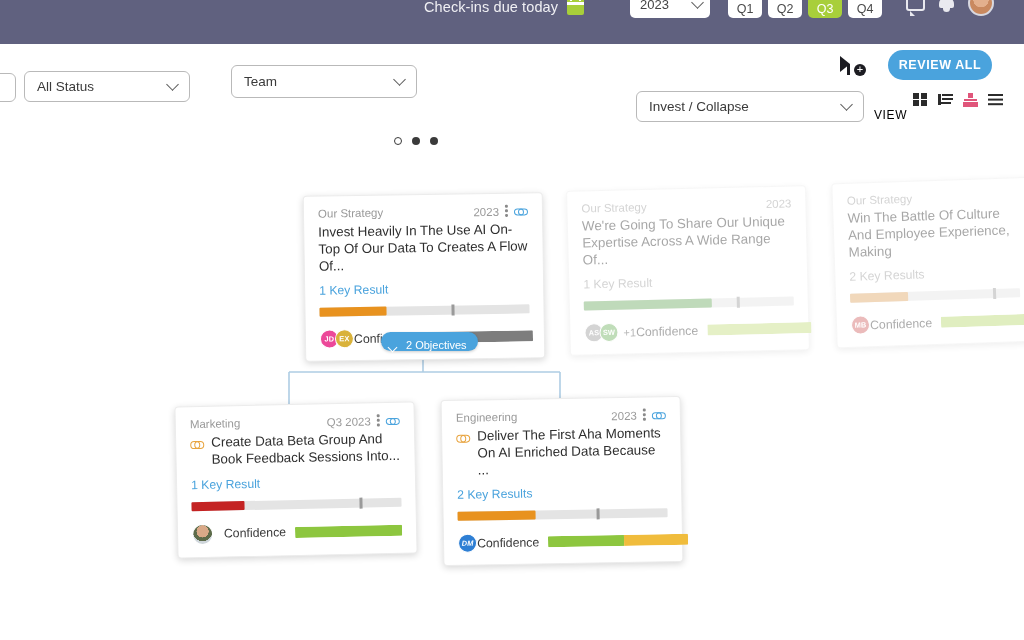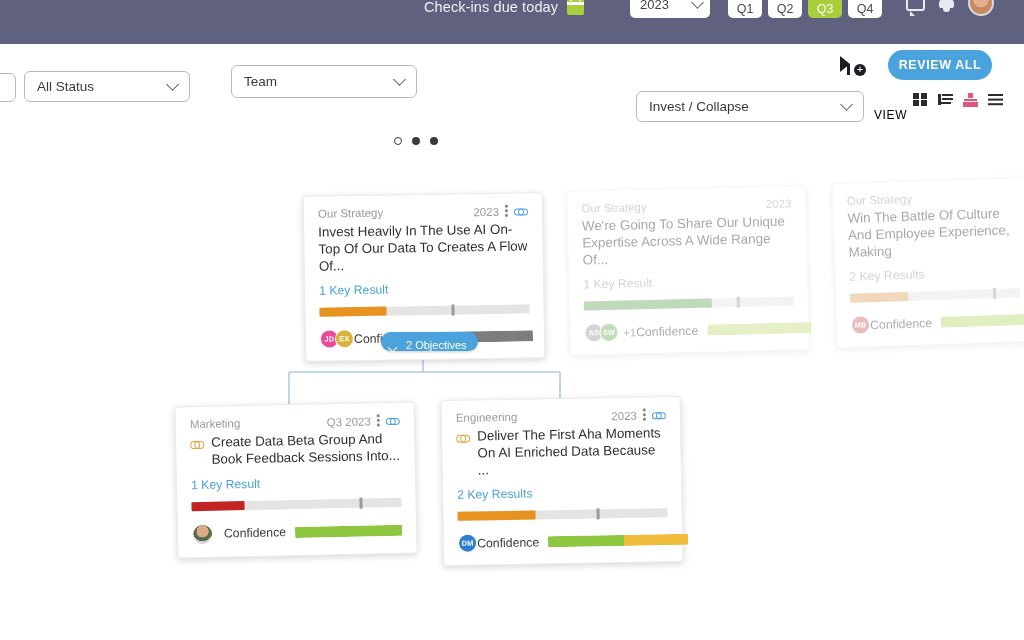--- a/index.html
+++ b/index.html
@@ -378,21 +378,21 @@
         <span class="link-icon gold" style="flex: 0 0 14px; margin-top: 3px;"></span>
         <span>Deliver The First Aha Moments On AI Enriched Data Because ...</span>
       </div>
       <div class="kr-label" style="color: rgb(74, 163, 221);">2 Key Results</div>
       <div class="pbar">
         <div class="pfill" style="width: 37%; background: rgb(232, 146, 31);"></div>
         <div class="pmark" style="left: 66%;"></div>
       </div>
       <div class="card-foot">
         <div class="avatars">
-          <span class="av" style="background: rgb(46, 127, 212);">DM</span>
+          <span class="av" style="background: rgb(46, 127, 212); font-style: italic;">DM</span>
         </div>
         <div class="conf-wrap">
           <span class="conf-label">Confidence</span>
           <div class="conf-bar" style="width: 140px;">
             <span style="background: rgb(141, 198, 63); width: 54%;"></span>
             <span style="background: rgb(240, 188, 60); width: 46%;"></span>
           </div>
         </div>
       </div>
     </div>

